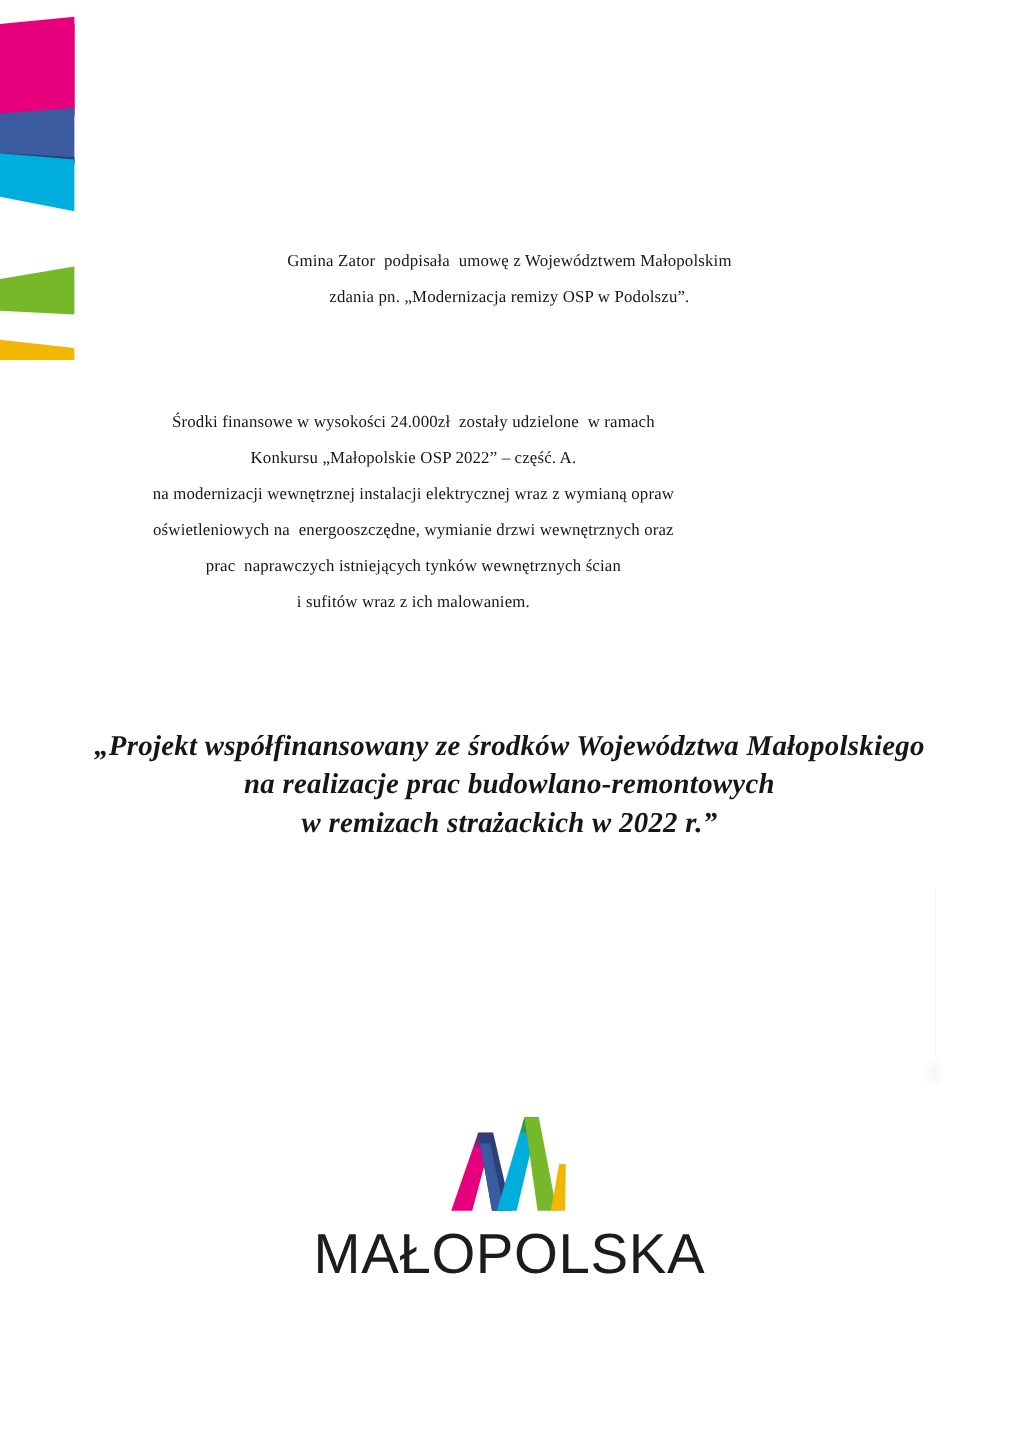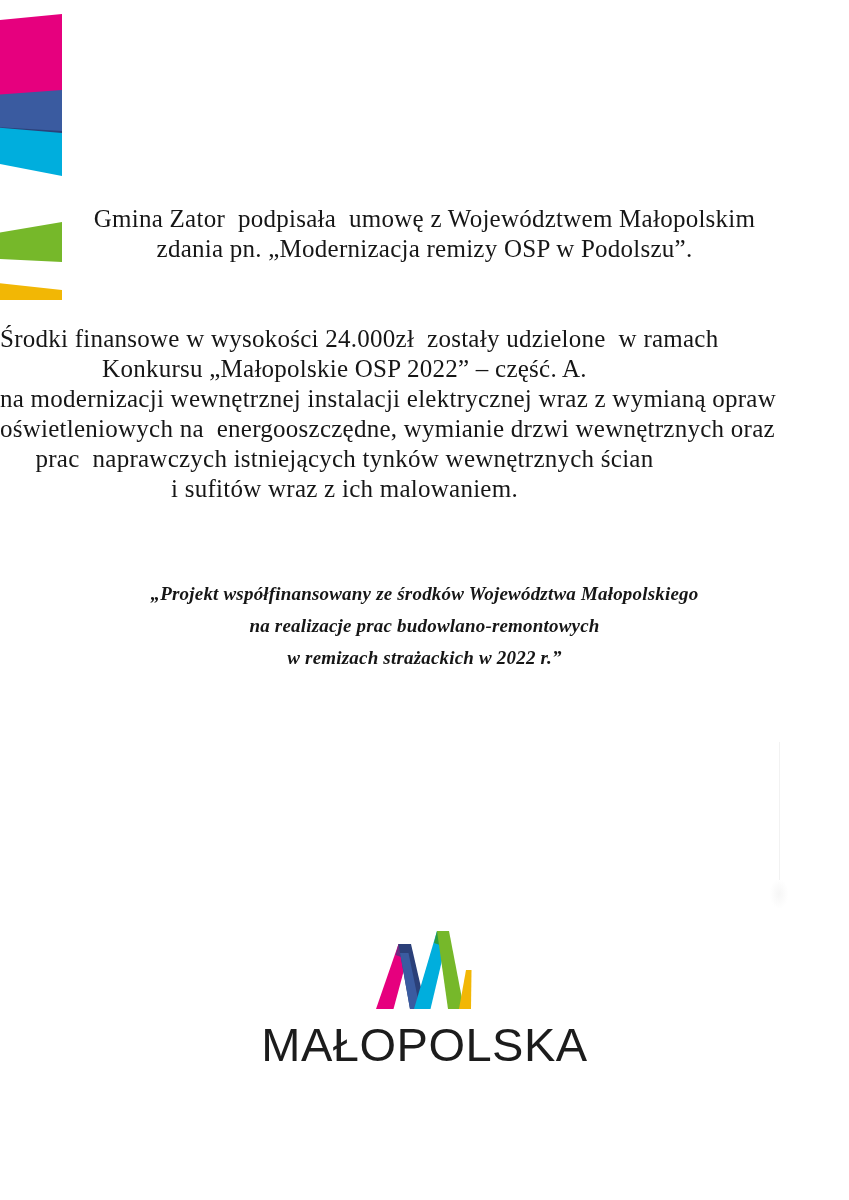--- a/index.html
+++ b/index.html
@@ -56,21 +56,21 @@
 
   
   .content {
     position: absolute;
     left: 0;
     top: 0;
     width: 849px;
   }
   .para {
     text-align: center;
-    font-size: 25px;
+    font-size: 14px;
     line-height: 30px;
     letter-spacing: 0.01em;
     color: #161616;
   }
   .para .line {
     display: block;
     white-space: pre;
   }
   .para b {
     font-weight: normal;
@@ -78,31 +78,31 @@
 
   #para-intro {
     position: absolute;
     left: 0;
     top: 204px;
     width: 849px;
   }
   #para-details {
     position: absolute;
     left: 0;
-    top: 324px;
+    top: 338px;
     width: 689px;
   }
   #para-slogan {
     position: absolute;
     left: 0;
-    top: 578px;
+    top: 606px;
     width: 849px;
     font-weight: bold;
     font-style: italic;
-    font-size: 19px;
+    font-size: 24px;
     line-height: 32px;
   }
 
   
   .footer-logo {
     position: absolute;
     left: 0;
     top: 925px;
     width: 849px;
     display: flex;

